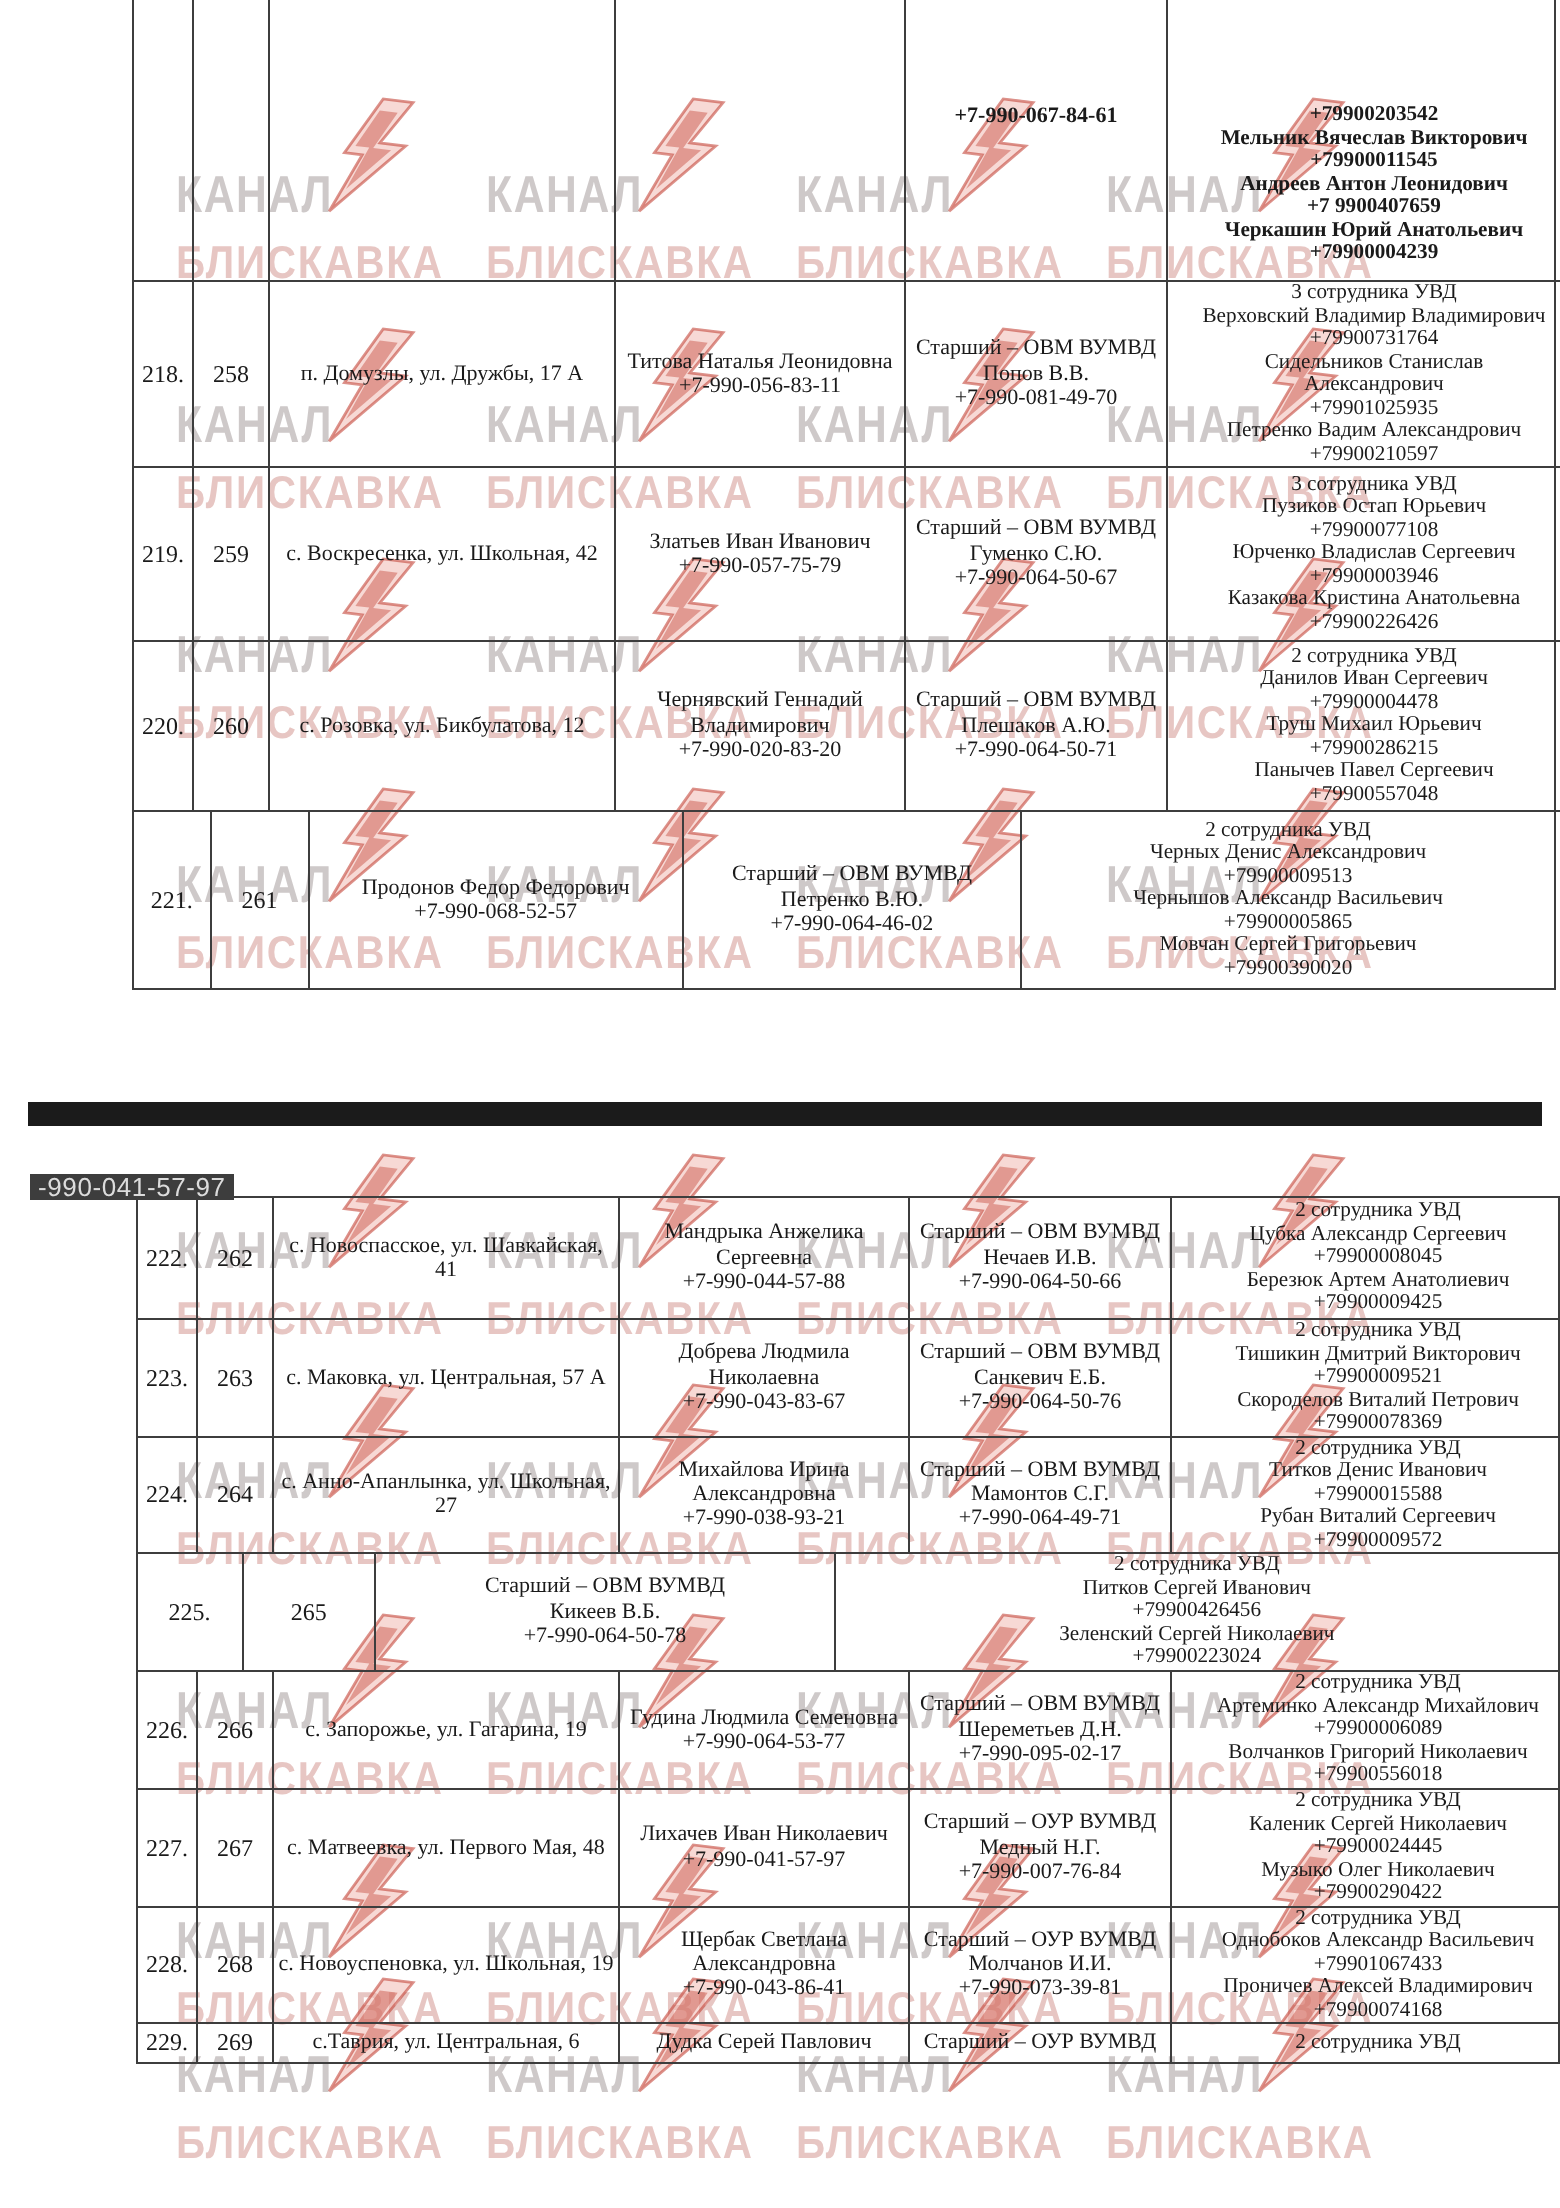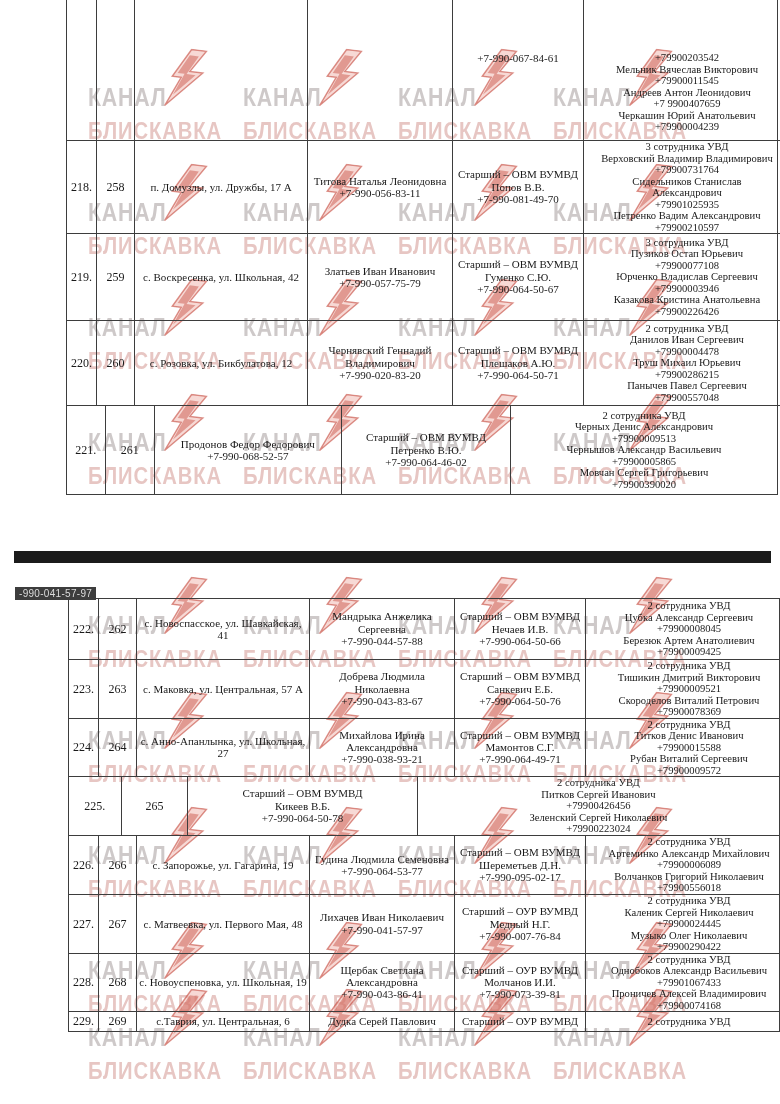--- a/index.html
+++ b/index.html
@@ -26,29 +26,29 @@
   
   .doc-table{position:absolute;z-index:2;border-left:1px solid #3d3d3d;border-right:1px solid #3d3d3d;background:transparent;}
   #table2{border-top:1px solid #3d3d3d;}
   .tr{display:table;table-layout:fixed;width:100%;border-bottom:1px solid #3d3d3d;}
   .td{display:table-cell;vertical-align:middle;text-align:center;border-right:1px solid #3d3d3d;padding:0 2px;overflow:hidden;}
   .td.c5{border-right:none;}
   .c0{width:25px;} .c1{width:33px;} .c2{width:168px;} .c3{width:140px;} .c4{width:126px;} .c5{width:202px;}
   .ln{font-size:11px;line-height:12.4px;}
   .c5 .ln{font-size:10.6px;line-height:11.5px;}
   .c0 .ln,.c1 .ln{font-size:12px;}
-  .tr.top .td{vertical-align:top;}
+  .tr.top .td{vertical-align:top;font-weight:bold;}
   .tr.top .c4 .cin,.tr.top .c5 .cin{padding-top:52px;}
   
   #sepbar{position:absolute;left:14px;top:551px;width:757px;height:12px;z-index:3;}
   
   #phone-tag{
     position:absolute;left:15px;top:587px;z-index:4;
     background:#3d3d3d;color:#dcdcdc;
-    font-family:"Liberation Sans", sans-serif;font-size:10px;line-height:13px;
+    font-family:"Liberation Sans", sans-serif;font-size:13px;line-height:13px;
     padding:0 4px;letter-spacing:.3px;
   }
 </style>
 </head>
 <body>
 
 <div id="watermarks">
     <div class="wm" style="left: 88px; top: 82px;"><div style="position:relative"><span class="wm-k">КАНАЛ</span><svg class="bolt" width="44" height="62" viewBox="0 0 44 62">
           <polygon points="24,1 8,30 17,30 4,60 38,23 25,23 39,1" fill="#f0b9b2" fill-opacity="0.55" stroke="#c0392b" stroke-opacity="0.55" stroke-width="1.4"></polygon>
           <polygon points="23,7 13,26 20,26 11,48 31,26 22,26 32,7" fill="#c0392b" fill-opacity="0.40"></polygon>

